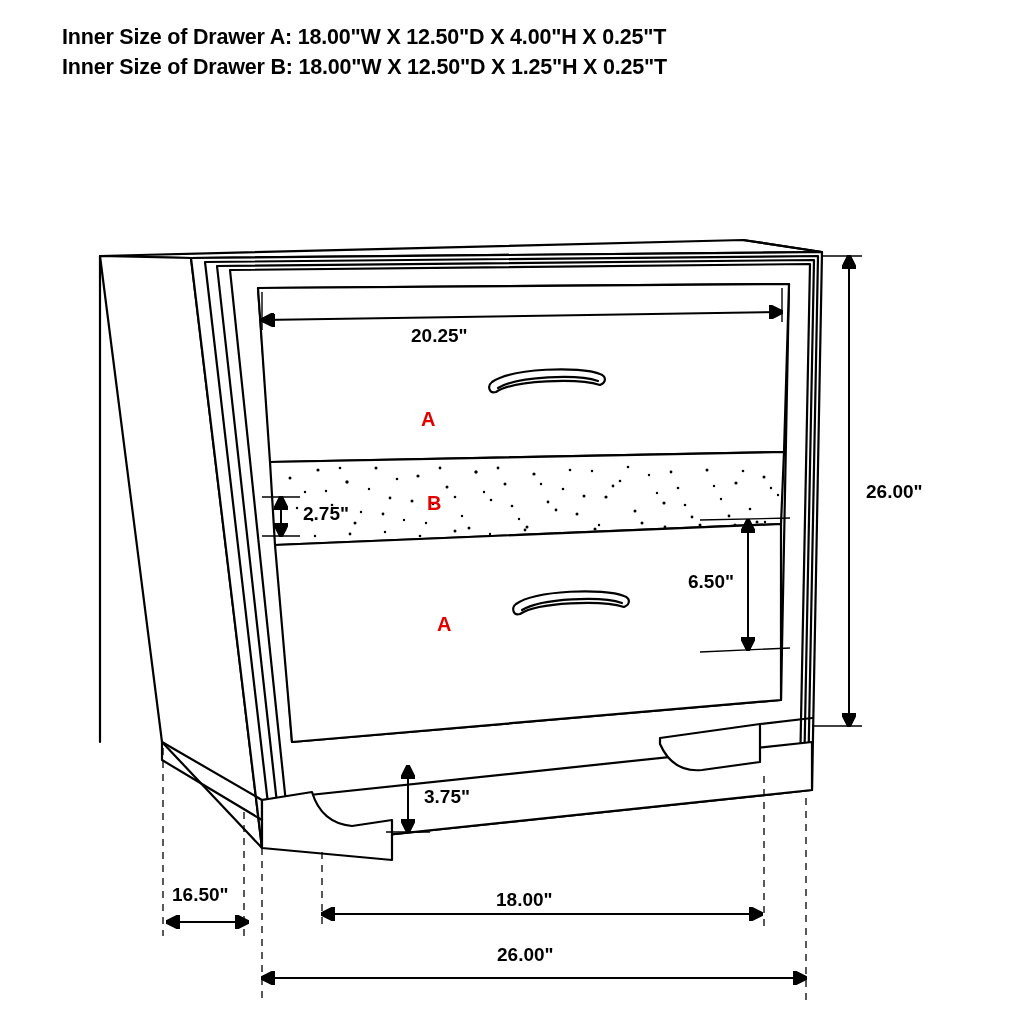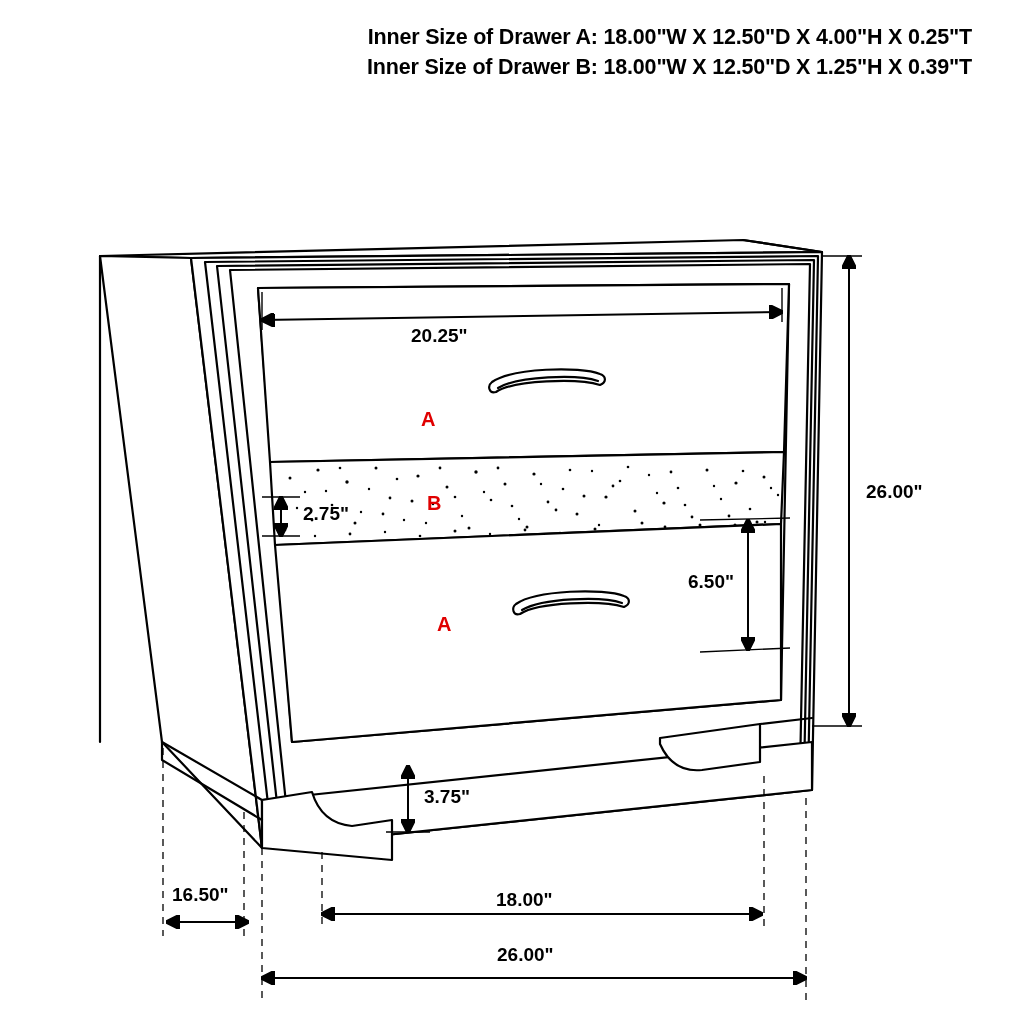--- a/index.html
+++ b/index.html
@@ -12,21 +12,20 @@
     height: 1024px;
     font-family: "Liberation Sans", sans-serif;
     position: relative;
     overflow: hidden;
   }
   #diagram-root {
     position: absolute;
     left: 0; top: 0;
     width: 1024px;
     height: 760px;
-    text-align: right;
   }
   .header-block {
     position: absolute;
     left: 62px;
     top: 22px;
     width: 910px;
   }
   .header-line {
     font-size: 21.5px;
     font-weight: bold;
@@ -55,21 +54,21 @@
     white-space: nowrap;
   }
 </style>
 </head>
 <body>
 
 <div id="diagram-root">
 
   <div class="header-block">
     <div class="header-line">Inner Size of Drawer A: 18.00"W X 12.50"D X 4.00"H X 0.25"T</div>
-    <div class="header-line">Inner Size of Drawer B: 18.00"W X 12.50"D X 1.25"H X 0.39"T</div>
+    <div class="header-line">Inner Size of Drawer B: 18.00"W X 12.50"D X 1.25"H X 0.25"T</div>
   </div>
 
   <svg class="fig" width="1024" height="1024" viewBox="0 0 1024 1024">
     <g fill="none" stroke="#000000" stroke-width="2.2" stroke-linejoin="round" stroke-linecap="round">
 
       <polygon points="100,256 191,258 822,252 743,240" fill="#ffffff"></polygon>
       <polyline points="100,256 100,742"></polyline>
       <polyline points="743,240 822,252"></polyline>
 
       <polygon points="100,256 191,258 262,848 162,742" fill="#ffffff"></polygon>

